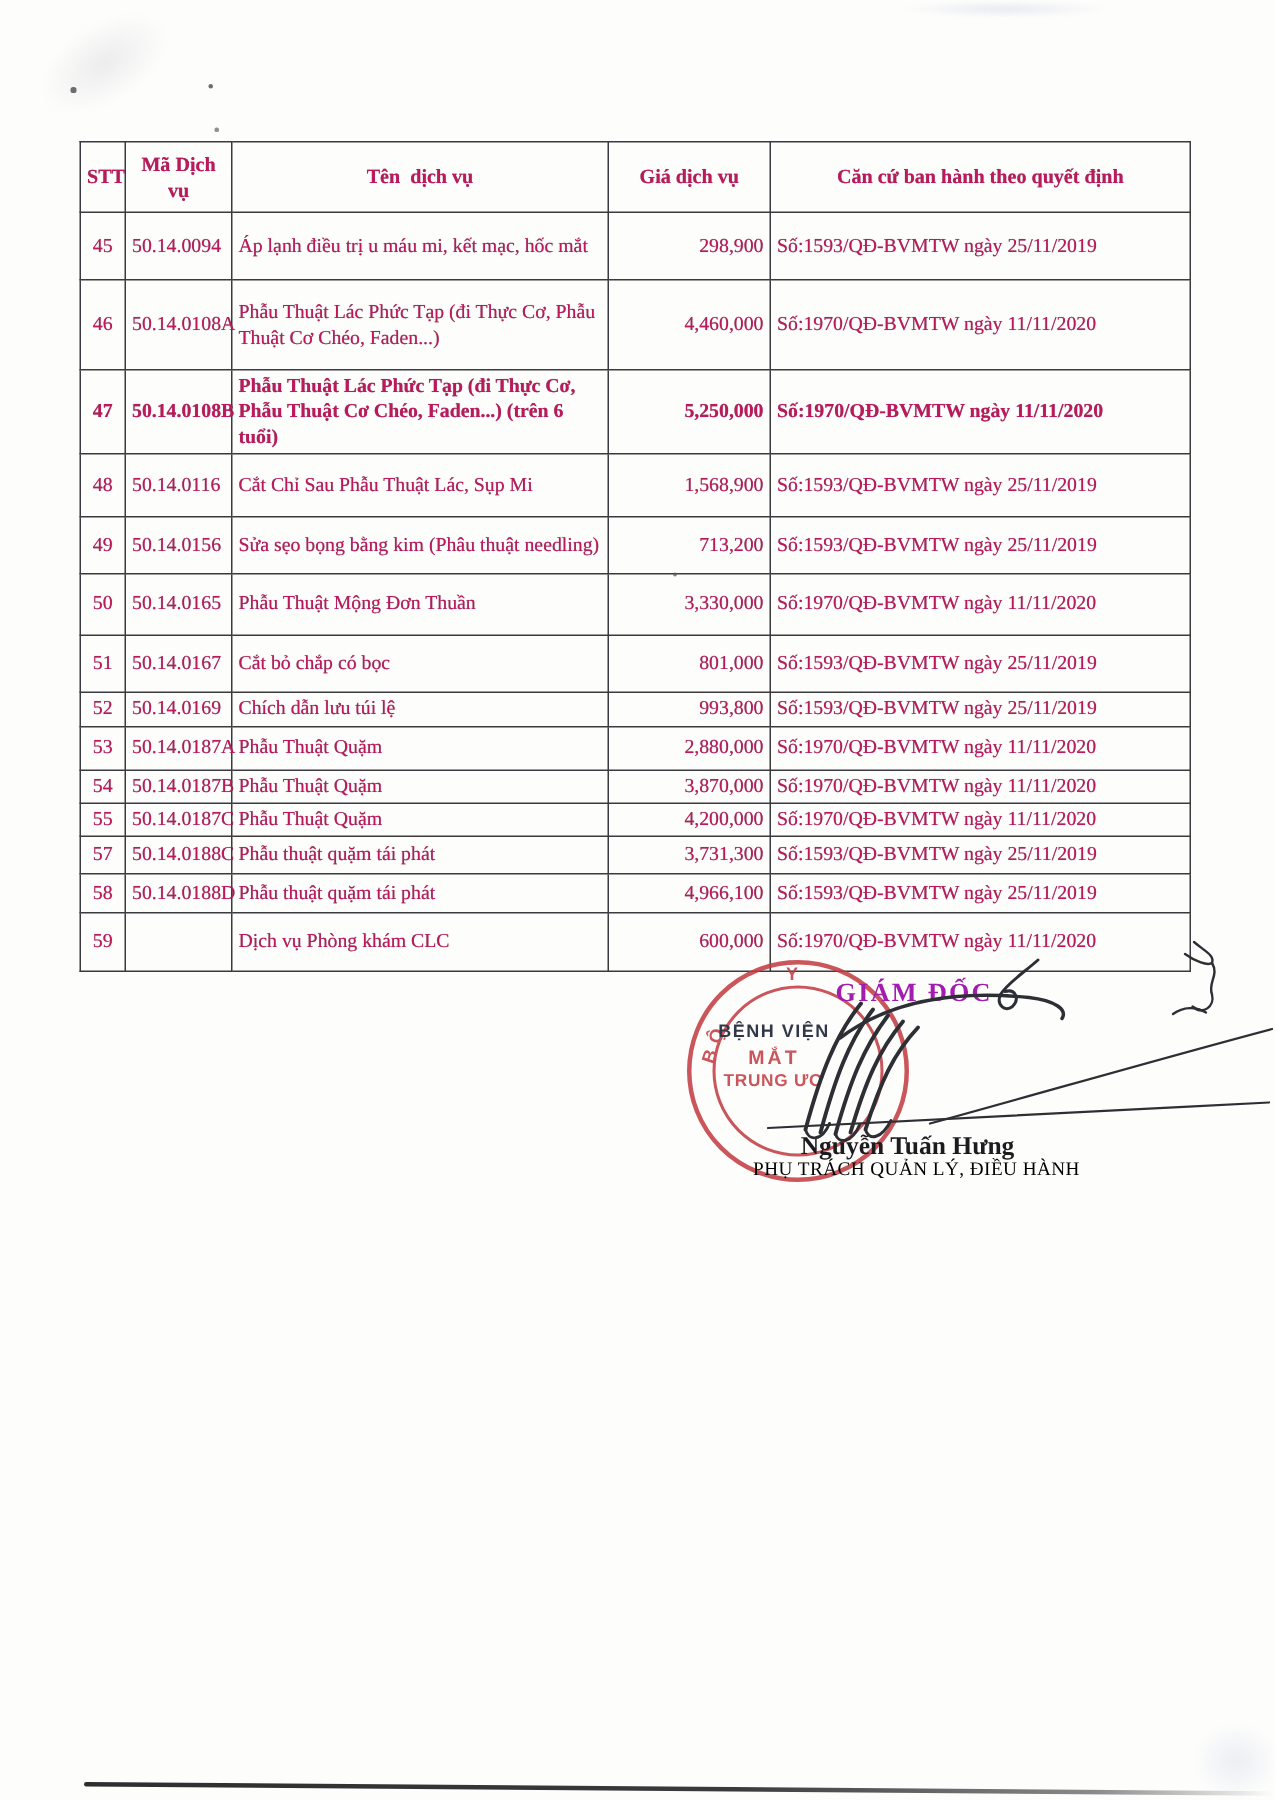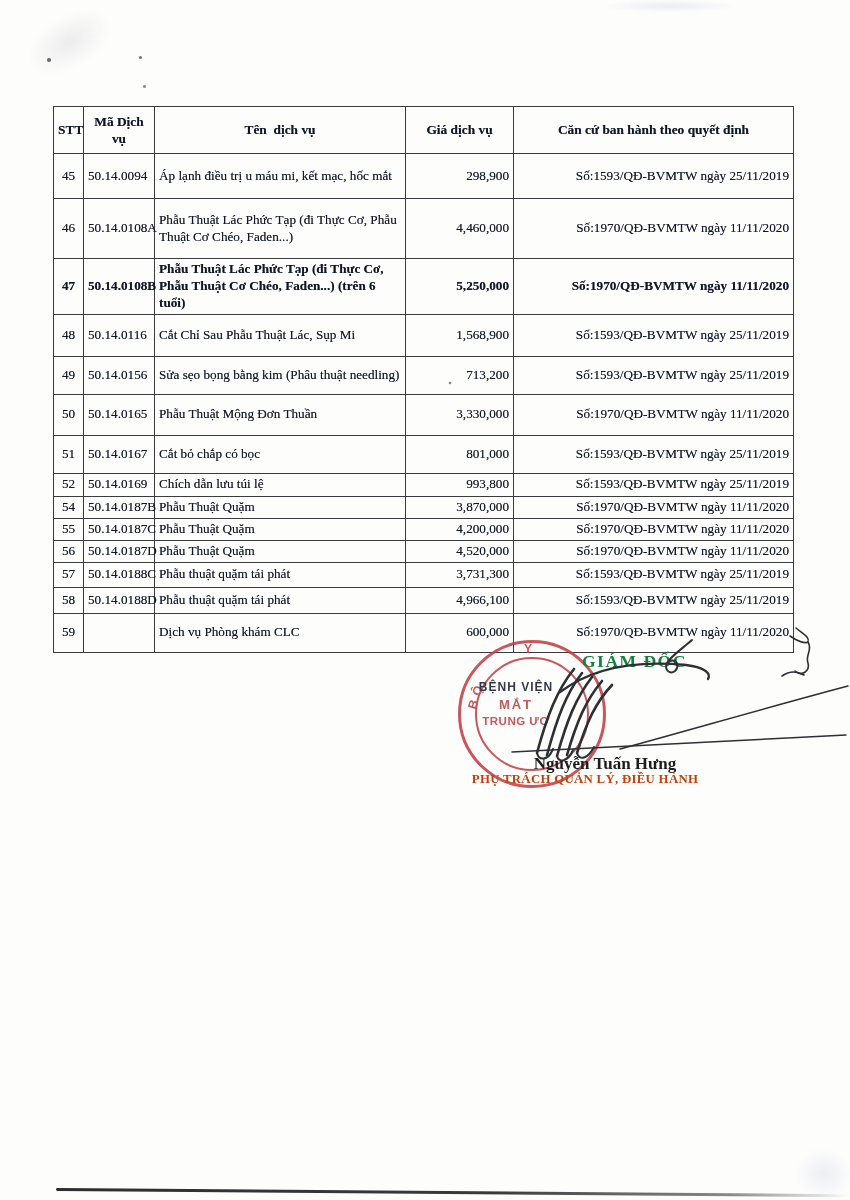--- a/index.html
+++ b/index.html
@@ -5,62 +5,62 @@
   html,body{margin:0;padding:0;}
   body{
     width:850px;height:1200px;position:relative;overflow:hidden;
     background:#ffffff;
     font-family:"Liberation Serif", serif;
   }
   .page{position:absolute;inset:0;background:#fdfdfc;}
 
   
   table.price{
-    position:absolute;left:53px;top:106px;width:740px;
+    position:absolute;left:53px;top:94px;width:740px;
     border-collapse:collapse;table-layout:fixed;
-    color:#0f172a;
+    color:#be185d;
   }
   table.price th, table.price td{
     border:1.5px solid #3b3b3f;
     font-size:13.2px;line-height:1.28;
     padding:2px 4px;vertical-align:middle;
     text-shadow:0 0 .5px rgba(25,25,30,.55);
   }
   table.price th{
     font-weight:bold;font-size:13.4px;height:42px;
     text-align:center;white-space:pre-wrap;
   }
   .cell-stt{text-align:center;}
   .cell-code{padding-left:5px;margin-left:32px;}
   .cell-name{padding-left:7px;padding-right:8px;}
   .cell-price{text-align:right;padding-right:13px;}
-  .cell-basis{text-align:right;}
+  .cell-basis{text-align:left;}
   td.price-bottom{vertical-align:bottom;padding-bottom:3px;}
 
   
   .stamp{position:absolute;left:458px;top:640px;width:148px;height:148px;z-index:2;opacity:.86;}
   .stamp-outer{position:absolute;inset:0;border:3px solid #c23b41;border-radius:50%;}
   .stamp-inner{position:absolute;left:17px;top:17px;right:17px;bottom:17px;border:2px solid #c23b41;border-radius:50%;}
   .stamp-text{position:absolute;left:0;width:116px;text-align:center;color:#c4383f;
     font-family:"Liberation Sans",sans-serif;font-weight:bold;}
   .stamp-l1{top:40px;font-size:12px;letter-spacing:1px;}
   .stamp-l2{top:57px;font-size:13px;letter-spacing:2px;}
   .stamp-l3{top:75px;font-size:11.5px;letter-spacing:.5px;}
   .ring-y{position:absolute;left:66px;top:2px;color:#c4383f;font-family:"Liberation Sans",sans-serif;
     font-weight:bold;font-size:12px;}
   .ring-bo{position:absolute;left:4px;top:48px;color:#c4383f;font-family:"Liberation Sans",sans-serif;
     font-weight:bold;font-size:12.5px;letter-spacing:5px;transform:rotate(-72deg);}
 
   
-  .sig-title{position:absolute;left:582px;top:651px;z-index:3;
-    font-weight:bold;font-size:17.5px;letter-spacing:1.5px;color:#15803d;}
+  .sig-title{position:absolute;left:557px;top:651px;z-index:3;
+    font-weight:bold;font-size:17.5px;letter-spacing:1.5px;color:#a21caf;}
   .sig-name{position:absolute;left:505px;top:754px;width:200px;text-align:center;z-index:3;
     font-weight:bold;font-size:17px;color:#1c1c1f;}
-  .sig-role{position:absolute;left:440px;top:772px;width:290px;text-align:center;z-index:3;
-    font-weight:bold;font-size:12.8px;letter-spacing:.3px;color:#c2410c;}
+  .sig-role{position:absolute;left:466px;top:772px;width:290px;text-align:center;z-index:3;
+    font-weight:normal;font-size:12.8px;letter-spacing:.3px;color:#000000;}
   svg.ink{position:absolute;inset:0;z-index:4;pointer-events:none;}
 
   
   .smudge{position:absolute;left:22px;top:16px;width:95px;height:52px;
     background:radial-gradient(ellipse at center, rgba(170,170,178,.20), rgba(170,170,178,0) 70%);
     transform:rotate(-32deg);filter:blur(2px);}
   .smudge-top{position:absolute;left:600px;top:0px;width:140px;height:12px;
     background:radial-gradient(ellipse at center, rgba(165,172,205,.22), rgba(165,172,205,0) 70%);
     filter:blur(1px);}
   .smudge-br{position:absolute;left:795px;top:1148px;width:58px;height:52px;
@@ -154,39 +154,39 @@
           <td class="cell-price">801,000</td>
           <td class="cell-basis">Số:1593/QĐ-BVMTW ngày 25/11/2019</td>
         </tr>
         <tr style="height: 23px;">
           <td class="cell-stt">52</td>
           <td class="cell-code">50.14.0169</td>
           <td class="cell-name">Chích dẫn lưu túi lệ</td>
           <td class="cell-price">993,800</td>
           <td class="cell-basis">Số:1593/QĐ-BVMTW ngày 25/11/2019</td>
         </tr>
+        <tr style="height: 29px;">
+          <td class="cell-stt">53</td>
+          <td class="cell-code">50.14.0187A</td>
+          <td class="cell-name">Phẫu Thuật Quặm</td>
+          <td class="cell-price">2,880,000</td>
+          <td class="cell-basis">Số:1970/QĐ-BVMTW ngày 11/11/2020</td>
+        </tr>
         <tr style="height: 21px;">
           <td class="cell-stt">54</td>
           <td class="cell-code">50.14.0187B</td>
           <td class="cell-name">Phẫu Thuật Quặm</td>
           <td class="cell-price">3,870,000</td>
           <td class="cell-basis">Số:1970/QĐ-BVMTW ngày 11/11/2020</td>
         </tr>
         <tr style="height: 22px;">
           <td class="cell-stt">55</td>
           <td class="cell-code">50.14.0187C</td>
           <td class="cell-name">Phẫu Thuật Quặm</td>
           <td class="cell-price">4,200,000</td>
-          <td class="cell-basis">Số:1970/QĐ-BVMTW ngày 11/11/2020</td>
-        </tr>
-        <tr style="height: 22px;">
-          <td class="cell-stt">56</td>
-          <td class="cell-code">50.14.0187D</td>
-          <td class="cell-name">Phẫu Thuật Quặm</td>
-          <td class="cell-price">4,520,000</td>
           <td class="cell-basis">Số:1970/QĐ-BVMTW ngày 11/11/2020</td>
         </tr>
         <tr style="height: 25px;">
           <td class="cell-stt">57</td>
           <td class="cell-code">50.14.0188C</td>
           <td class="cell-name">Phẫu thuật quặm tái phát</td>
           <td class="cell-price">3,731,300</td>
           <td class="cell-basis">Số:1593/QĐ-BVMTW ngày 25/11/2019</td>
         </tr>
         <tr style="height: 26px;">

